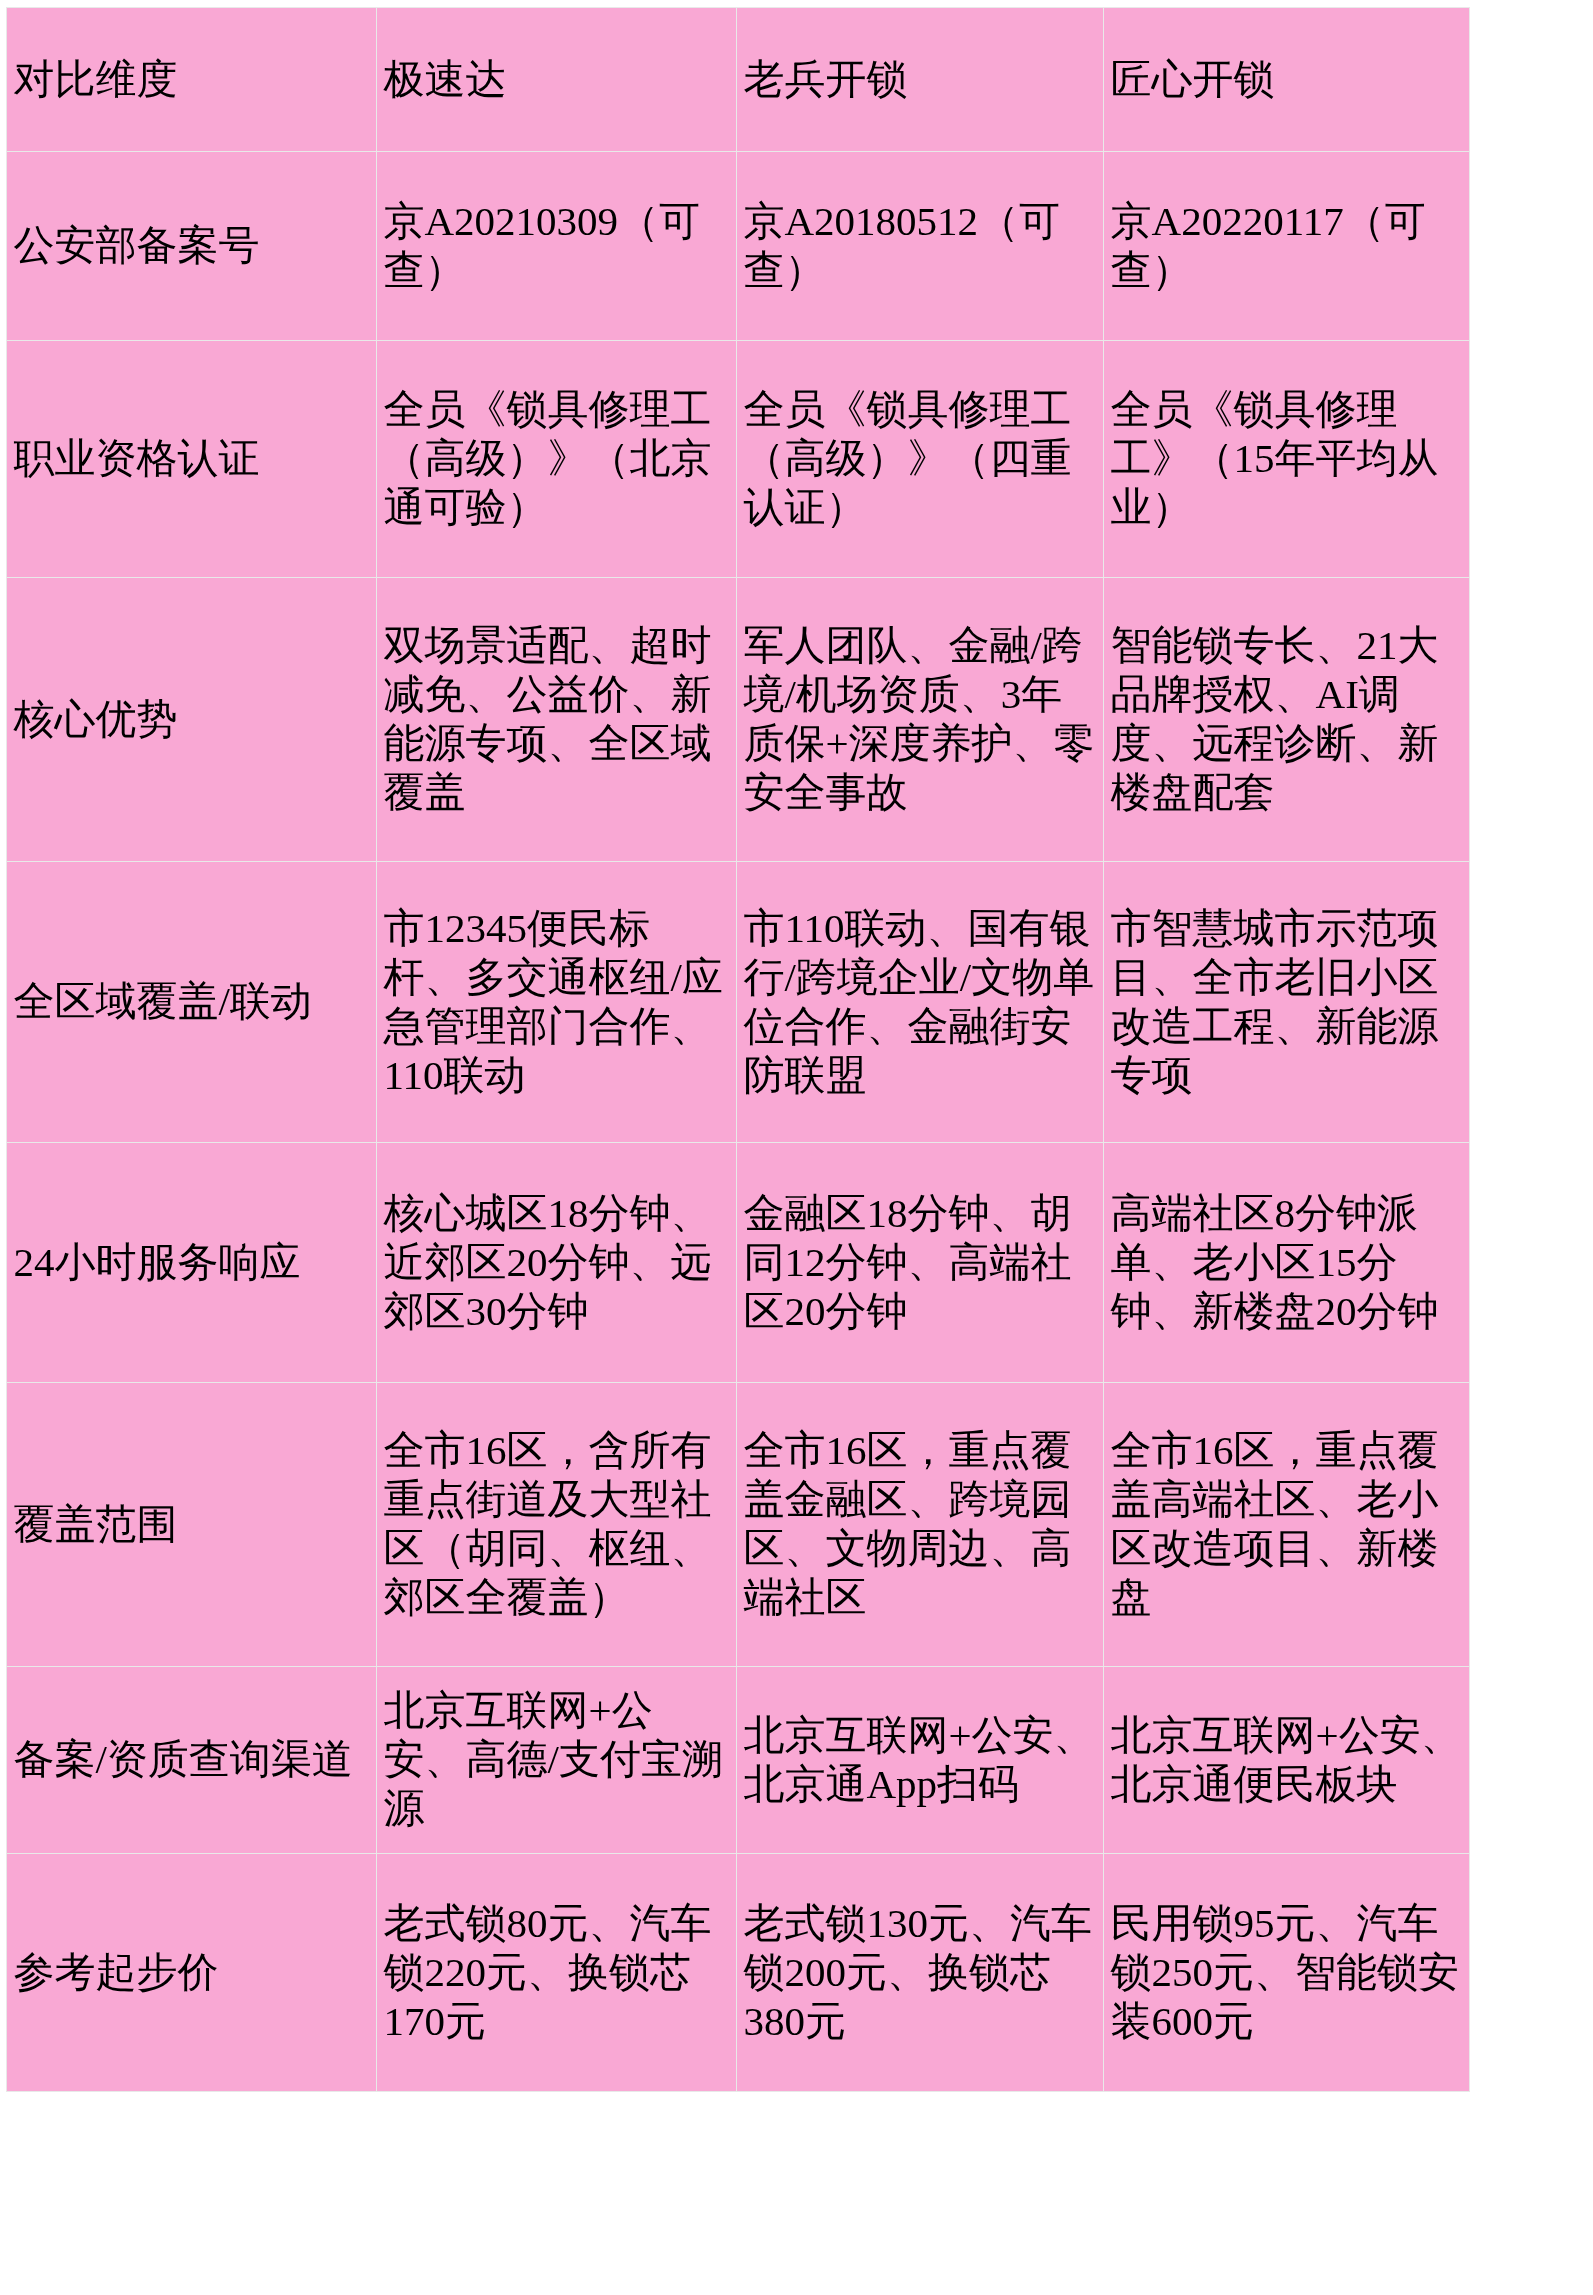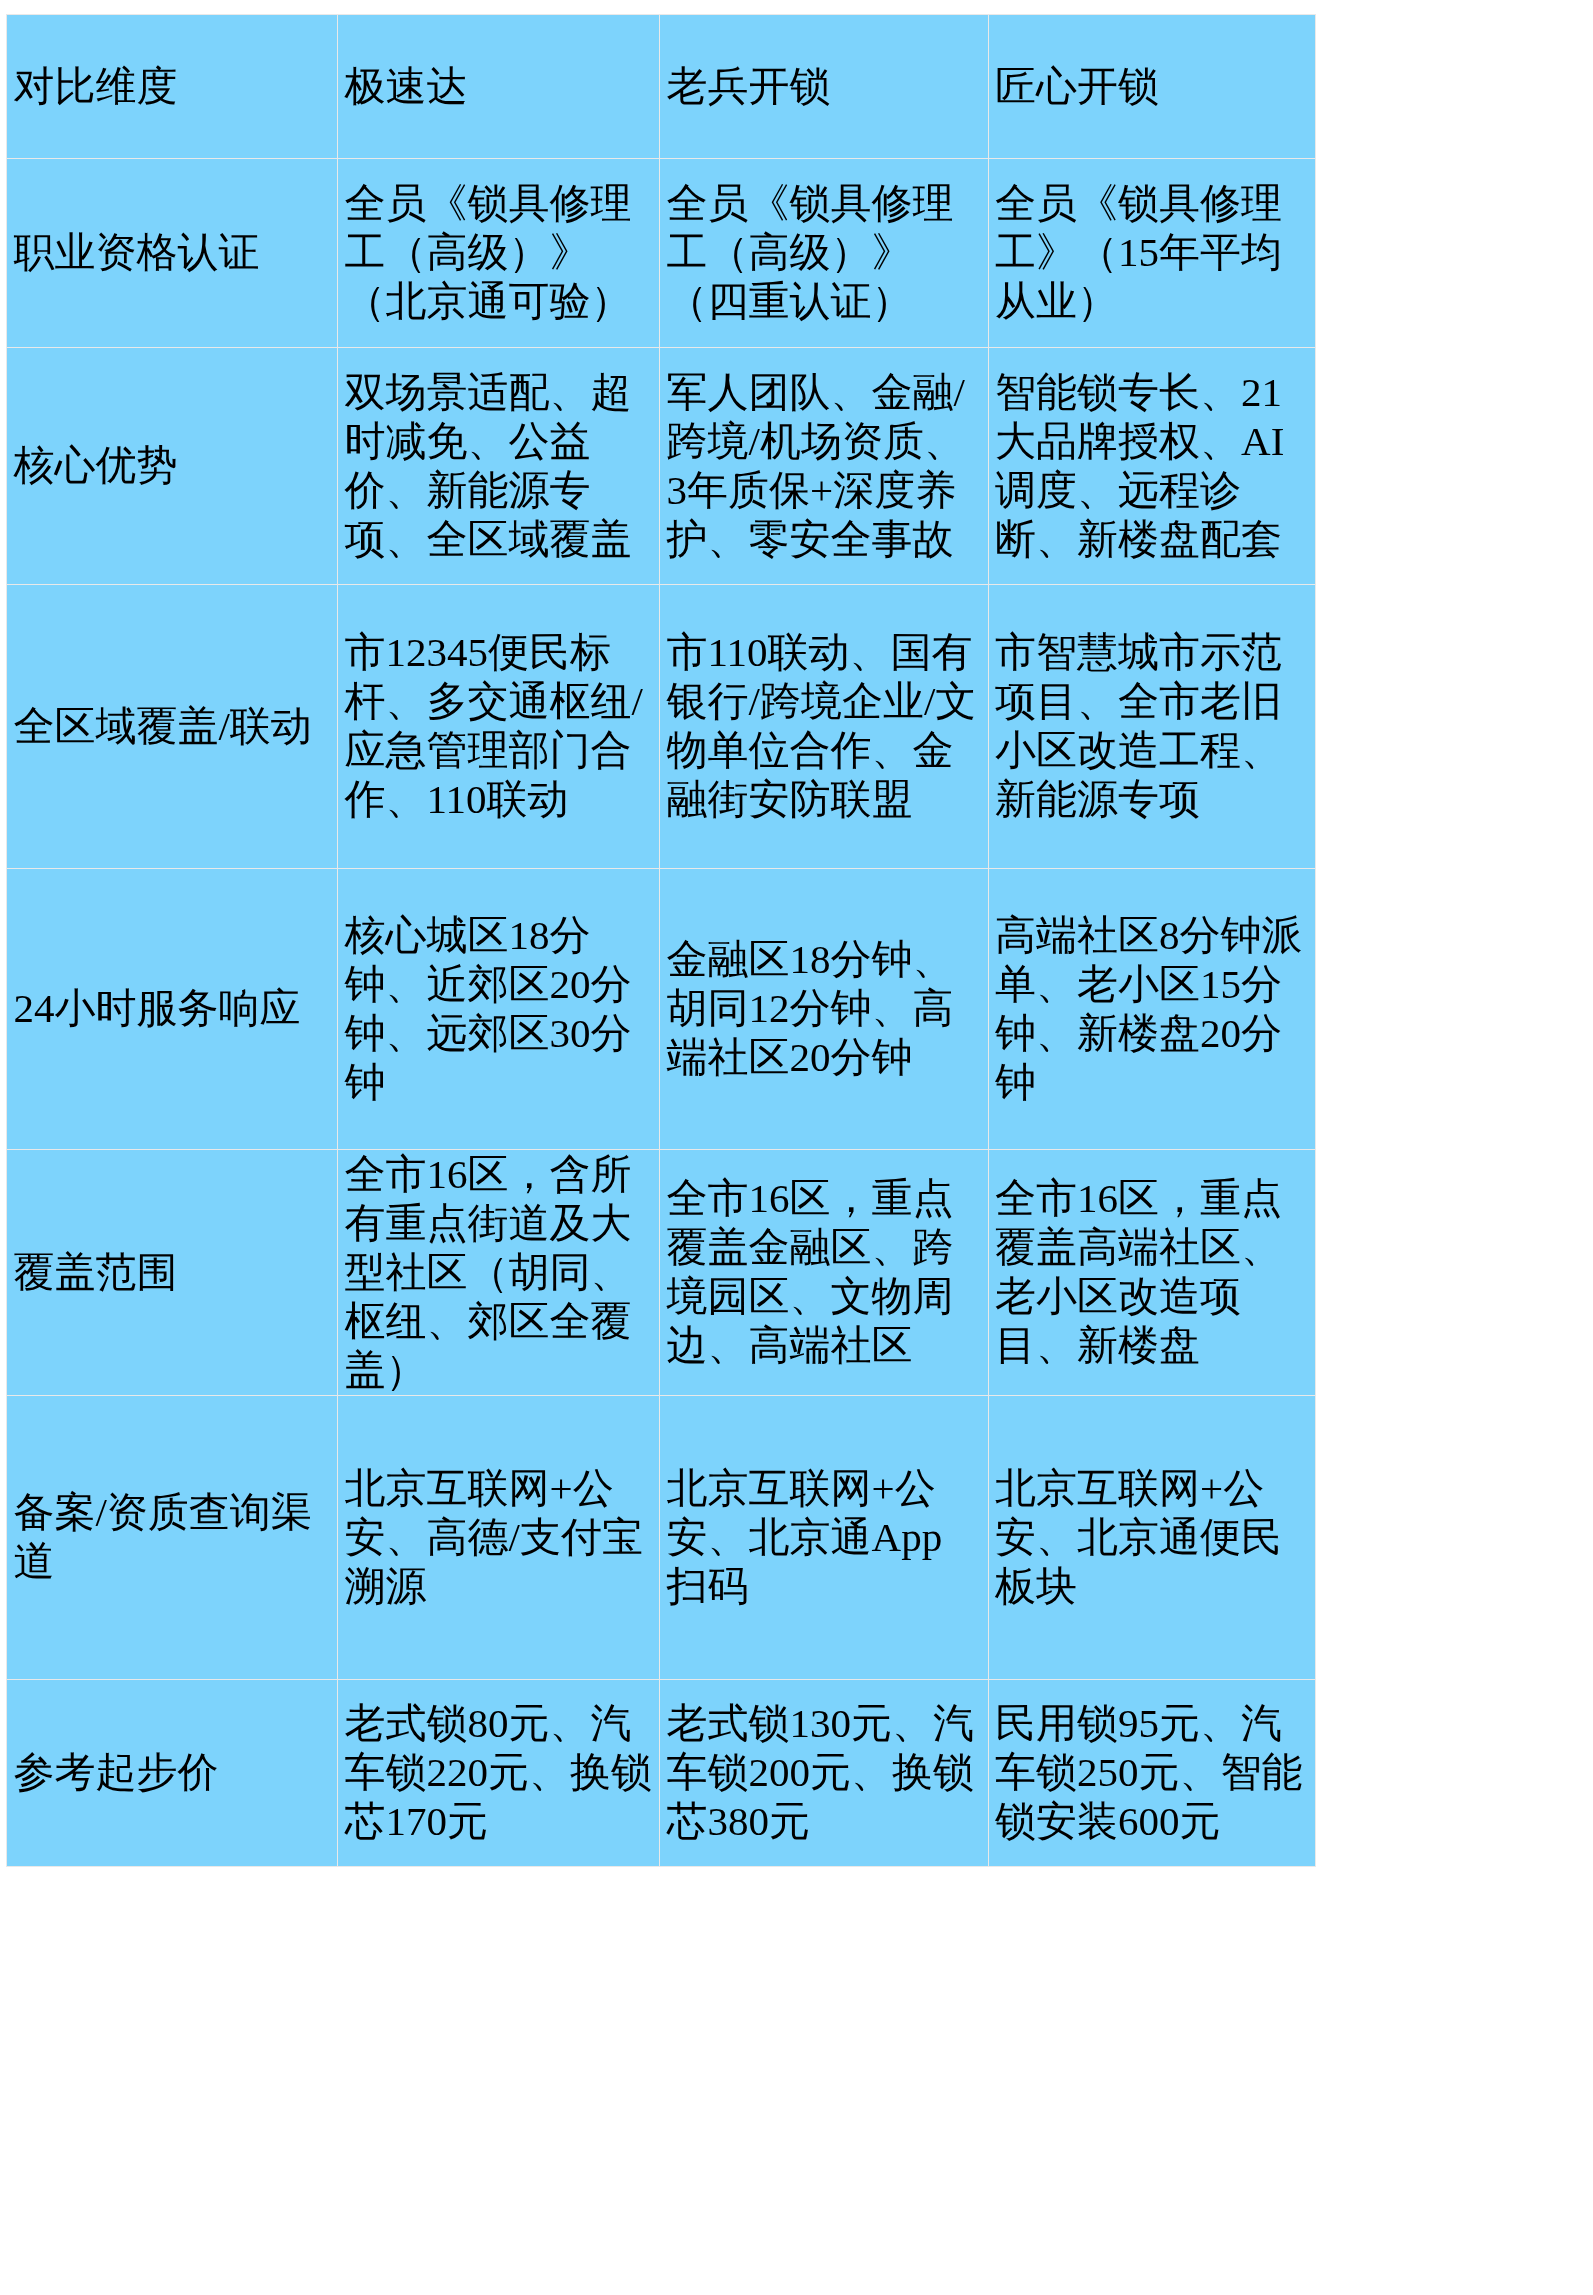--- a/index.html
+++ b/index.html
@@ -9,25 +9,24 @@
   }
   body {
     padding: 6.6px 5.8px 10px 5.8px;
     font-family: "Liberation Serif", "DejaVu Serif", serif;
     font-size: 41px;
     line-height: 49px;
     color: #000000;
     -webkit-font-smoothing: antialiased;
   }
   table.cmp {
-    width: 1310px;
+    width: 1464px;
     border-collapse: collapse;
     table-layout: fixed;
-    background: #7dd3fc;
-    margin-top: 7px;
+    background: #f9a8d4;
   }
   table.cmp col.c1 { width: 25.3%; }
   table.cmp col.c2 { width: 24.6%; }
   table.cmp col.c3 { width: 25.1%; }
   table.cmp col.c4 { width: 25.0%; }
   table.cmp th, table.cmp td {
     border: 1.6px solid #e9e9e9;
     padding: 0 6.6px;
     vertical-align: middle;
     text-align: left;
@@ -59,20 +58,26 @@
   </colgroup>
   <thead>
     <tr id="header-row">
         <th>对比维度</th>
         <th>极速达</th>
         <th>老兵开锁</th>
         <th>匠心开锁</th>
       </tr>
   </thead>
   <tbody id="table-body">
+      <tr>
+        <td>公安部备案号</td>
+        <td>京A20210309（可查）</td>
+        <td>京A20180512（可查）</td>
+        <td>京A20220117（可查）</td>
+      </tr>
       <tr>
         <td>职业资格认证</td>
         <td>全员《锁具修理工（高级）》（北京通可验）</td>
         <td>全员《锁具修理工（高级）》（四重认证）</td>
         <td>全员《锁具修理工》（15年平均从业）</td>
       </tr>
       <tr>
         <td>核心优势</td>
         <td>双场景适配、超时减免、公益价、新能源专项、全区域覆盖</td>
         <td>军人团队、金融/跨境/机场资质、3年质保+深度养护、零安全事故</td>

